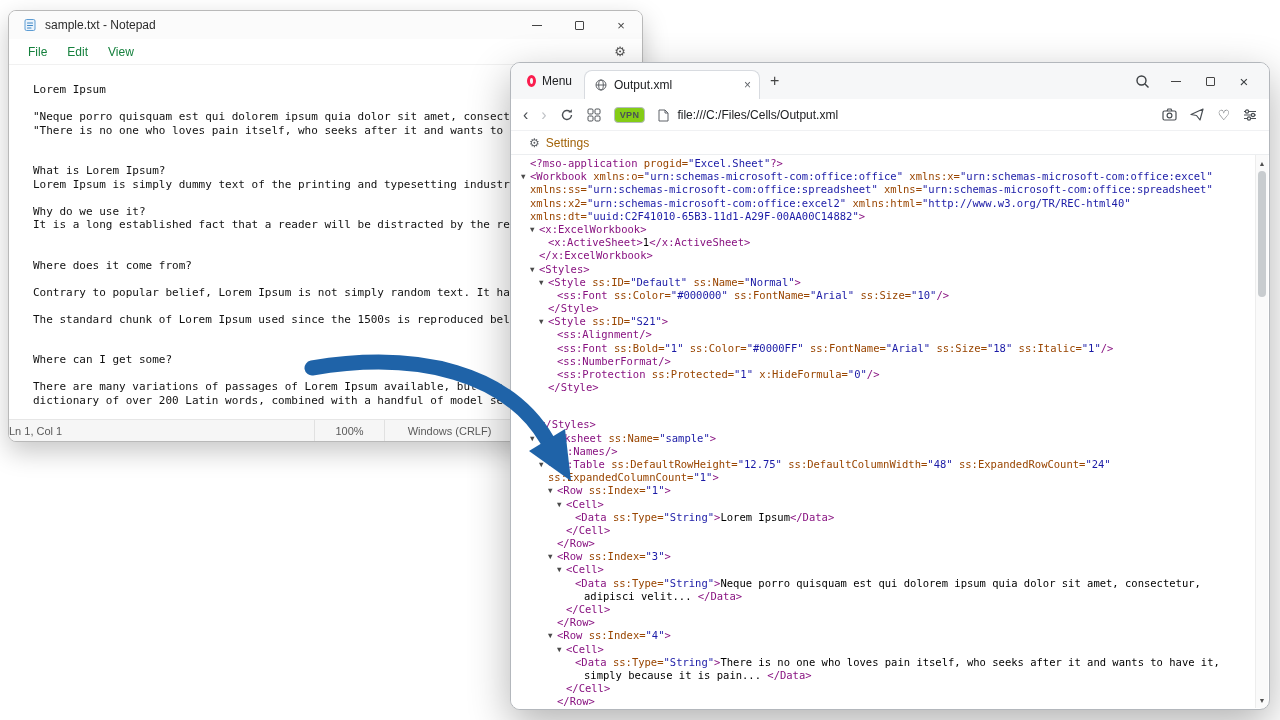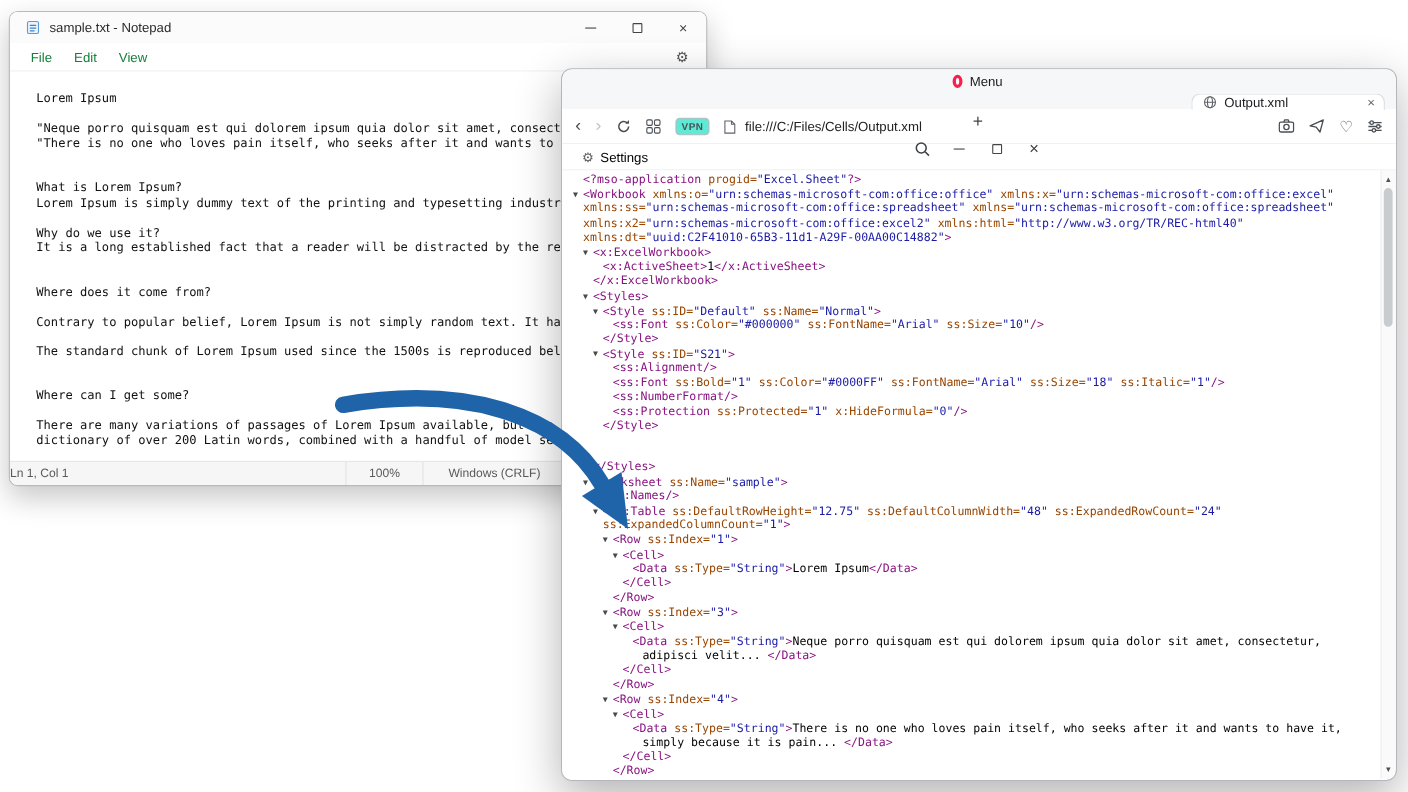--- a/index.html
+++ b/index.html
@@ -29,46 +29,46 @@
   .np-status { position:absolute; bottom:0; left:0; right:0; height:22px; background:#f6f6f6;
     border-top:1px solid #e6e6e6; display:flex; align-items:center; font-size:11px; color:#5a5a5a; }
   .np-status-left { flex:1; padding-left:0; }
   .np-seg { height:100%; display:flex; align-items:center; justify-content:center; border-left:1px solid #e1e1e1;text-align:right; }
   .np-seg.zoom { width:70px; } .np-seg.eol { width:130px; } .np-seg.pad { width:128px; }
 
   
   .opera { position:absolute; left:510px; top:62px; width:760px; height:648px;
     background:#fff; border:1px solid #b3b7bc; border-radius:10px;
     box-shadow:0 14px 42px rgba(0,0,0,.30); overflow:hidden; z-index:20; }
-  .op-tabstrip { height:36px; background:#f6f7f8; display:flex; align-items:flex-end; padding:0 10px 0 8px;flex-direction:column; }
+  .op-tabstrip { height:36px; background:#f6f7f8; display:flex; align-items:flex-end; padding:0 10px 0 8px; }
   .op-menubtn { align-self:center; display:flex; align-items:center; gap:6px; padding:4px 8px; }
   .o-logo { width:9px; height:12px; border:3px solid var(--opera-red,#fa1e4e); border-radius:50%; }
   .op-menulabel { font-size:12px; color:#202124; }
   .op-tab { width:176px; height:29px; background:#fff; border:1px solid #d8dbe0; border-bottom:none;
     border-radius:8px 8px 0 0; display:flex; align-items:center; gap:7px; padding:0 8px 0 10px; margin-left:4px; }
   .op-tabtitle { flex:1; font-size:12px; color:#202124; white-space:nowrap; overflow:hidden; }
   .op-tabclose { font-size:12px; color:#5f6368; }
   .op-newtab { align-self:center; font-size:16px; color:#444; padding:2px 10px; }
   .op-strip-spacer { flex:1; }
   .op-winctrls { align-self:center; display:flex; align-items:center; gap:4px; }
   .op-wbtn { width:30px; height:26px; display:flex; align-items:center; justify-content:center;
     background:none; border:none; color:#3c4043; font-size:13px; }
   .op-addressbar { height:32px; background:#fff; display:flex; align-items:center; padding:0 12px; gap:13px;
     border-bottom:1px solid #f0f1f3; }
   .nav-glyph { font-size:16px; color:#4a4f54; line-height:1; }
   .nav-glyph.disabled { color:#c0c3c7; }
-  .vpn-badge { font-size:9px; font-weight:bold; color:#4a5056; background:#5eead4;
+  .vpn-badge { font-size:9px; font-weight:bold; color:#4a5056; background:#84cc16;
     border:1px solid #b6bcc2; border-radius:4px; padding:2px 5px; letter-spacing:.4px; }
   .url-group { display:flex; align-items:flex-end; gap:8px; }
   .url-text { font-size:12px; color:#202124; }
   .ab-spacer { flex:1; }
   .op-bookmarks { height:24px; display:flex; align-items:center; gap:6px; padding-left:18px;
     border-bottom:1px solid #eceef0; background:#fff; }
   .bm-gear { font-size:12px; color:#5f6368; }
-  .bm-label { font-size:12px; color:#000000; }
+  .bm-label { font-size:12px; color:#a16207; }
   .op-content { position:absolute; top:92px; left:0; right:14px; bottom:0; overflow:hidden;
     padding:2px 0 0 10px; font-family:"DejaVu Sans Mono", monospace; font-size:10.5px;
     line-height:13.2px; color:#000; background:#fff; }
   .xml-line { height:13.2px; white-space:pre; }
   .xt { color:var(--xml-tag,#881280); }
   .xa { color:var(--xml-attr,#994500); }
   .xv { color:var(--xml-value,#1a1aa6); }
   .tgl { display:inline-block; width:9px; color:#4a4a4a; font-size:7.5px; vertical-align:1px; }
   .op-scrollbar { position:absolute; top:92px; right:1px; bottom:1px; width:13px;
     background:#fafafa; border-left:1px solid #ededed; }

